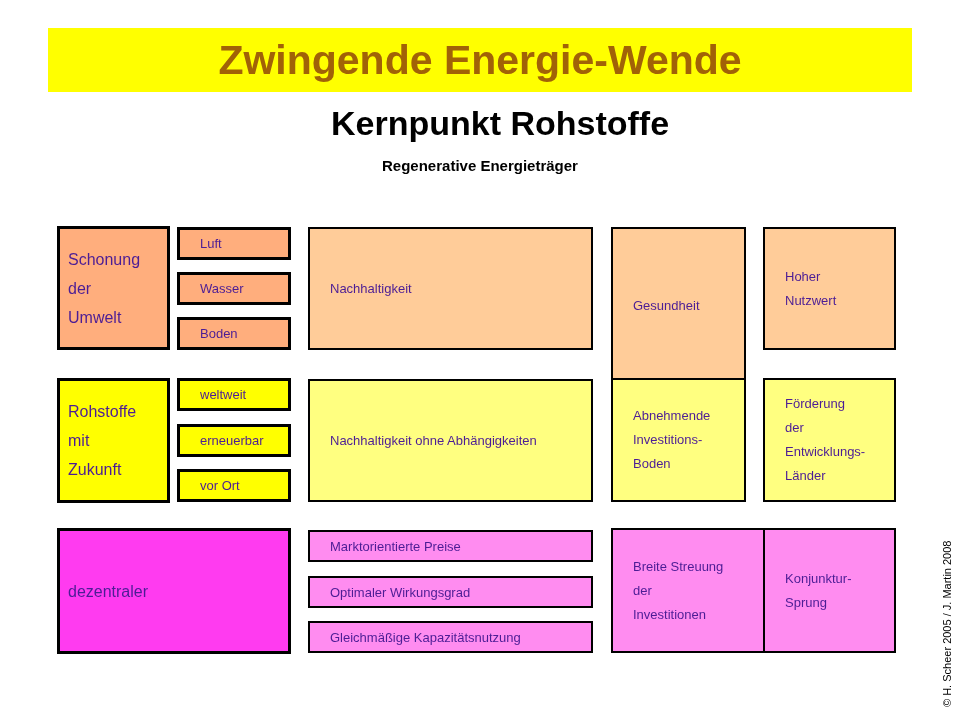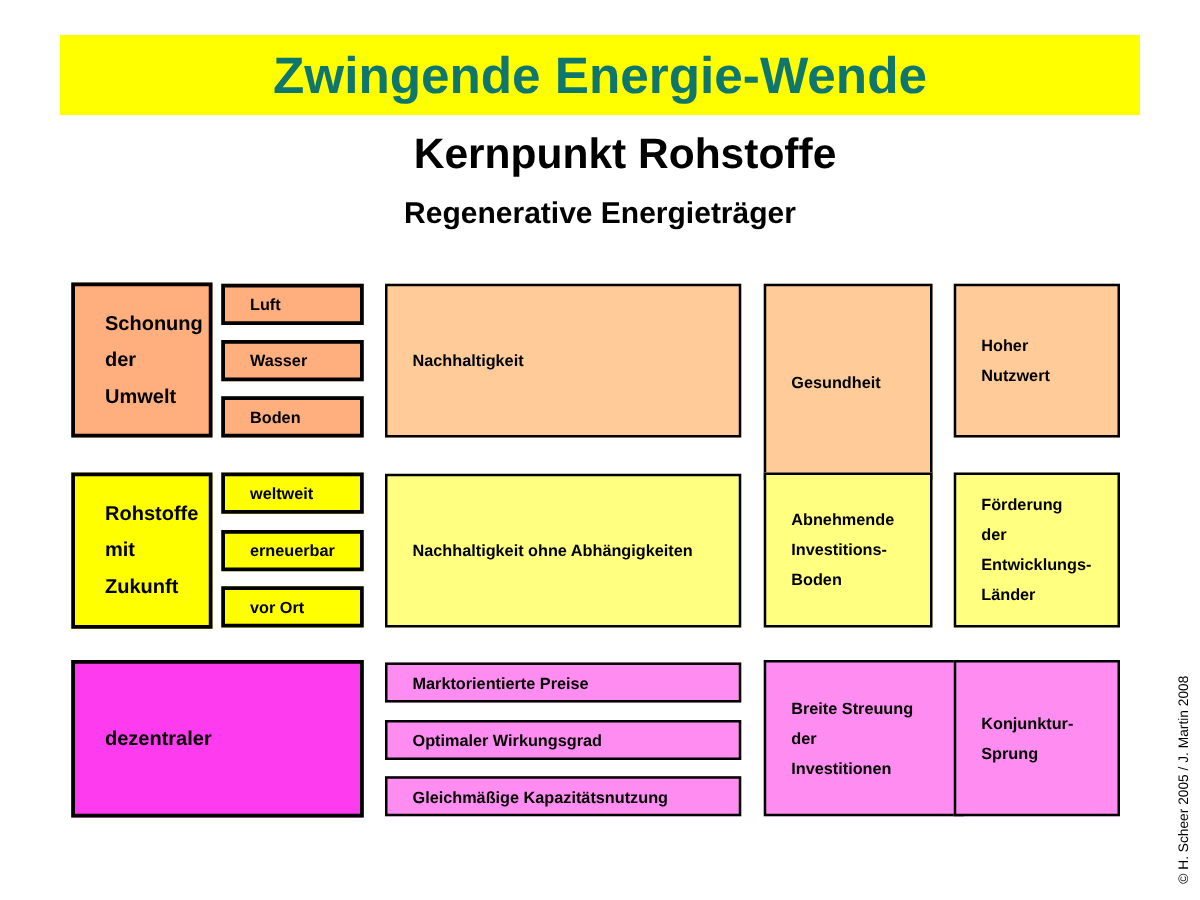--- a/index.html
+++ b/index.html
@@ -6,40 +6,40 @@
   body{
     width:960px;height:720px;position:relative;background:#ffffff;
     font-family:"Liberation Sans","DejaVu Sans",sans-serif;
     overflow:hidden;color:#000;
   }
   .banner{
     position:absolute;left:48px;top:28px;width:864px;height:64px;
     background:#FFFF00;display:flex;align-items:center;justify-content:center;
   }
   .banner span{
-    font-size:41px;font-weight:bold;color:#0f766e;letter-spacing:0px;white-space:nowrap;
+    font-size:41px;font-weight:bold;color:#a16207;letter-spacing:0px;white-space:nowrap;
   }
   .slide-title{
     position:absolute;left:0;top:104px;width:960px;text-align:center;
     font-size:34px;font-weight:bold;color:#000;padding-left:20px;
   }
   .slide-subtitle{
     position:absolute;left:0;top:157px;width:960px;text-align:center;
-    font-size:24px;font-weight:bold;color:#000;
+    font-size:15px;font-weight:bold;color:#000;
   }
   .box{
-    position:absolute;box-sizing:border-box;font-weight:bold;color:#000000;
+    position:absolute;box-sizing:border-box;font-weight:normal;color:#4c1d95;
     display:flex;flex-direction:column;justify-content:center;
   }
   .thick{border:3px solid #000;}
   .thin{border:2px solid #000;}
   .o1{background:#FFAE7D;} .o2{background:#FFCC99;}
   .y1{background:#FFFF00;} .y2{background:#FFFF80;}
   .m1{background:#FF3BF0;} .m2{background:#FF8CF0;}
-  .main-box{padding-left:24px;font-size:16px;}
+  .main-box{padding-left:8px;font-size:16px;}
   .main-box .ln{line-height:29px;}
   .cell{padding-left:20px;font-size:13px;}
   .cell .ln{line-height:24px;}
   .single{padding-left:20px;font-size:13px;}
   .vcopy{
     position:absolute;left:941px;top:707px;
     transform:rotate(-90deg);transform-origin:0 0;
     white-space:nowrap;font-size:11px;font-weight:normal;color:#000;
   }
 </style>

